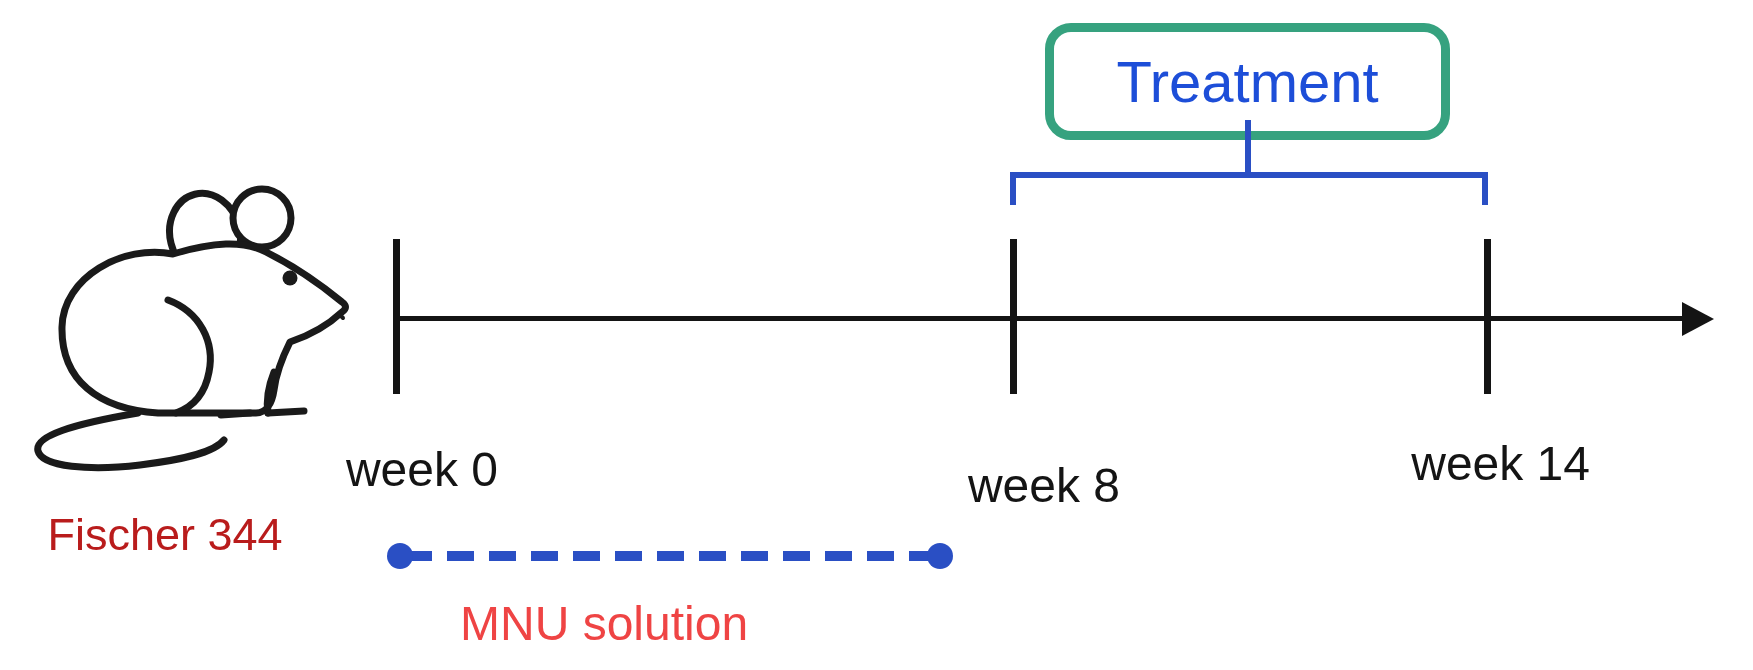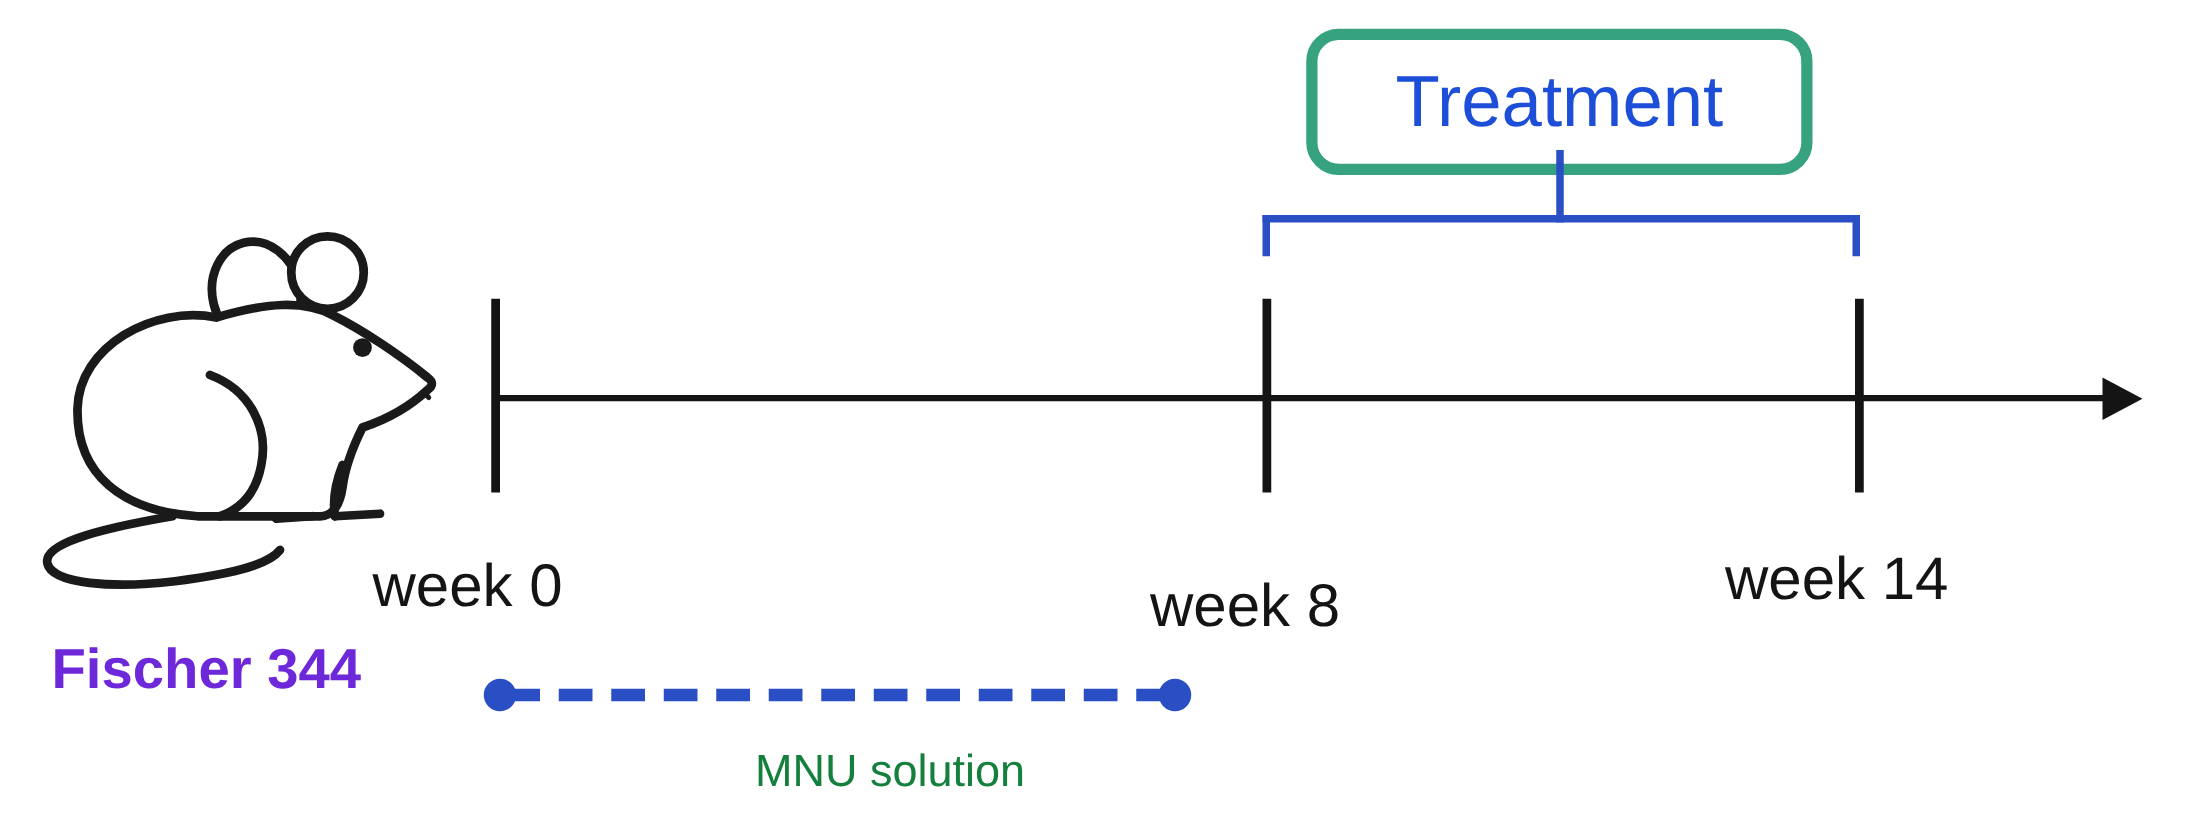--- a/index.html
+++ b/index.html
@@ -35,21 +35,21 @@
     top: 239px;
     background: #141414;
   }
   .tick-0  { left: 393px; }
   .tick-8  { left: 1010px; }
   .tick-14 { left: 1484px; }
 
   .tick-label {
     color: #141414;
     font-size: 48px;
-    text-align: left;
+    text-align: right;
     white-space: nowrap;
   }
   .lbl-week0  { left: 298px;  top: 442px; width: 200px; }
   .lbl-week8  { left: 920px;  top: 458px; width: 200px; }
   .lbl-week14 { left: 1380px; top: 436px; width: 210px; }
 
   
   .treatment-box {
     left: 1045px; top: 3px;
     width: 387px; height: 99px;
@@ -77,35 +77,35 @@
     background: #2a4fc4;
   }
   .cap-left  { left: 1010px; }
   .cap-right { left: 1482px; }
 
   
   .mnu-svg { left: 383px; top: 539px; }
   .mnu-label {
     left: 460px; top: 596px;
     width: 360px;
-    text-align: right;
-    font-size: 36px;
-    color: #15803d;
+    text-align: left;
+    font-size: 48px;
+    color: #ef4444;
     white-space: nowrap;
   }
 
   
   .rat-svg { left: 18px; top: 172px; }
   .subject-label {
     left: 15px; top: 506px;
     width: 300px;
     text-align: center;
-    color: #6d28d9;
+    color: #b91c1c;
     font-size: 45px;
-    font-weight: bold;
+    font-weight: normal;
     line-height: 58px;
   }
 </style>
 </head>
 <body>
 
 <div class="stage">
 
   <svg class="abs rat-svg" width="340" height="300" viewBox="0 0 340 300">
     <g fill="none" stroke="#1a1a1a" stroke-width="7" stroke-linecap="round" stroke-linejoin="round">

